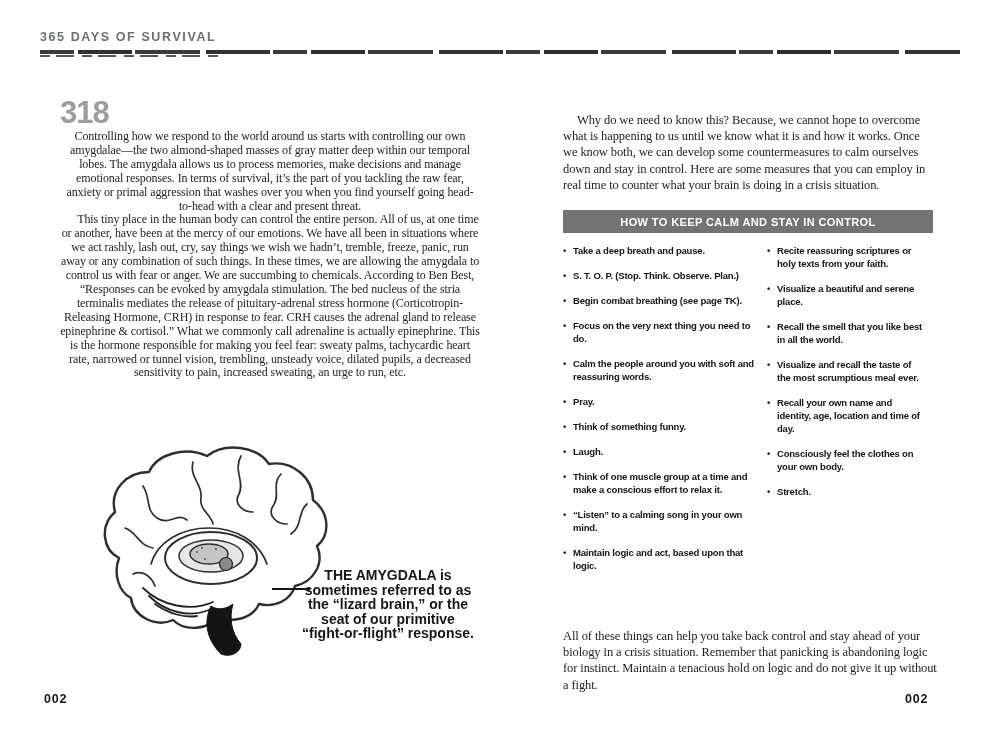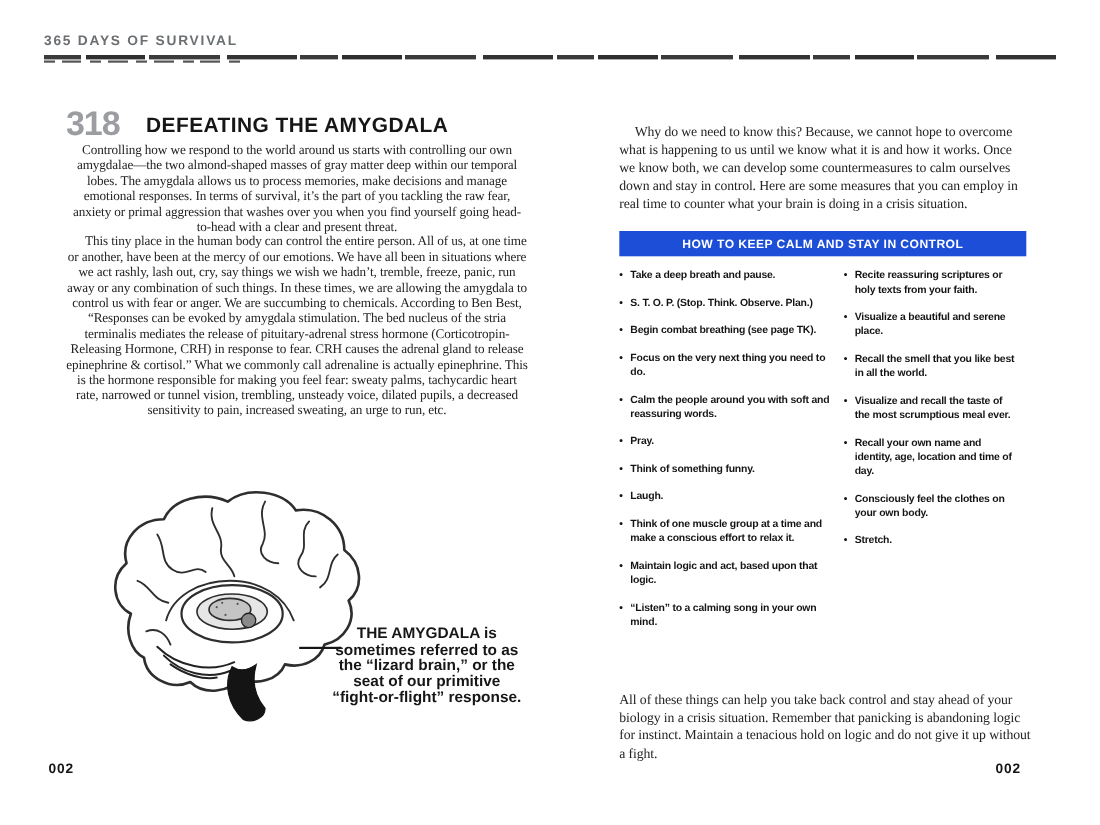--- a/index.html
+++ b/index.html
@@ -60,21 +60,21 @@
   
   .col-right{position:absolute;left:563px;top:0;width:370px;}
   .intro-copy{
     position:absolute;left:0;top:112px;width:370px;margin:0;
     font-family:"Liberation Serif",serif;
     font-size:12.5px;line-height:16.2px;letter-spacing:-0.1px;color:#232323;
     text-indent:14px;
   }
   .callout-bar{
     position:absolute;left:0;top:210px;width:370px;height:23px;
-    background:#1d4ed8;color:#ffffff;
+    background:#737373;color:#ffffff;
     display:flex;align-items:center;justify-content:center;
     font-size:11px;font-weight:700;letter-spacing:.4px;
   }
   .bullets{
     position:absolute;left:0;top:244px;width:370px;
     display:flex;gap:12px;
   }
   .bullets ul{
     list-style:none;margin:0;padding:0;flex:0 0 auto;
   }
@@ -103,21 +103,20 @@
 <body>
 
 <div class="page">
 
   <div class="book-title">365 DAYS OF SURVIVAL</div>
   <div class="grunge-line"></div>
   <div class="grunge-line-2"></div>
 
   <div class="entry-head">
     <span class="entry-num">318</span>
-    <h1 class="entry-title">DEFEATING THE AMYGDALA</h1>
   </div>
 
   <div class="body-copy">
     <p>Controlling how we respond to the world around us starts with controlling our own amygdalae—the two almond-shaped masses of gray matter deep within our temporal lobes. The amygdala allows us to process memories, make decisions and manage emotional responses. In terms of survival, it’s the part of you tackling the raw fear, anxiety or primal aggression that washes over you when you find yourself going head-to-head with a clear and present threat.</p>
     <p class="indent">This tiny place in the human body can control the entire person. All of us, at one time or another, have been at the mercy of our emotions. We have all been in situations where we act rashly, lash out, cry, say things we wish we hadn’t, tremble, freeze, panic, run away or any combination of such things. In these times, we are allowing the amygdala to control us with fear or anger. We are succumbing to chemicals. According to Ben Best, “Responses can be evoked by amygdala stimulation. The bed nucleus of the stria terminalis mediates the release of pituitary-adrenal stress hormone (Corticotropin-Releasing Hormone, CRH) in response to fear. CRH causes the adrenal gland to release epinephrine &amp; cortisol.” What we commonly call adrenaline is actually epinephrine. This is the hormone responsible for making you feel fear: sweaty palms, tachycardic heart rate, narrowed or tunnel vision, trembling, unsteady voice, dilated pupils, a decreased sensitivity to pain, increased sweating, an urge to run, etc.</p>
   </div>
 
   <div class="brain-wrap">
     <svg width="252" height="228" viewBox="0 0 252 228">
       <g fill="none" stroke="#2e2e2e" stroke-width="2.4" stroke-linecap="round" stroke-linejoin="round">
@@ -163,22 +162,22 @@
       <ul class="bl-left">
         <li>Take a deep breath and pause.</li>
         <li>S. T. O. P. (Stop. Think. Observe. Plan.)</li>
         <li>Begin combat breathing (see page TK).</li>
         <li>Focus on the very next thing you need to do.</li>
         <li>Calm the people around you with soft and reassuring words.</li>
         <li>Pray.</li>
         <li>Think of something funny.</li>
         <li>Laugh.</li>
         <li>Think of one muscle group at a time and make a conscious effort to relax it.</li>
+        <li>“Listen” to a calming song in your own mind.</li>
         <li>Maintain logic and act, based upon that logic.</li>
-        <li>“Listen” to a calming song in your own mind.</li>
       </ul>
       <ul class="bl-right">
         <li>Recite reassuring scriptures or holy texts from your faith.</li>
         <li>Visualize a beautiful and serene place.</li>
         <li>Recall the smell that you like best in all the world.</li>
         <li>Visualize and recall the taste of the most scrumptious meal ever.</li>
         <li>Recall your own name and identity, age, location and time of day.</li>
         <li>Consciously feel the clothes on your own body.</li>
         <li>Stretch.</li>
       </ul>

